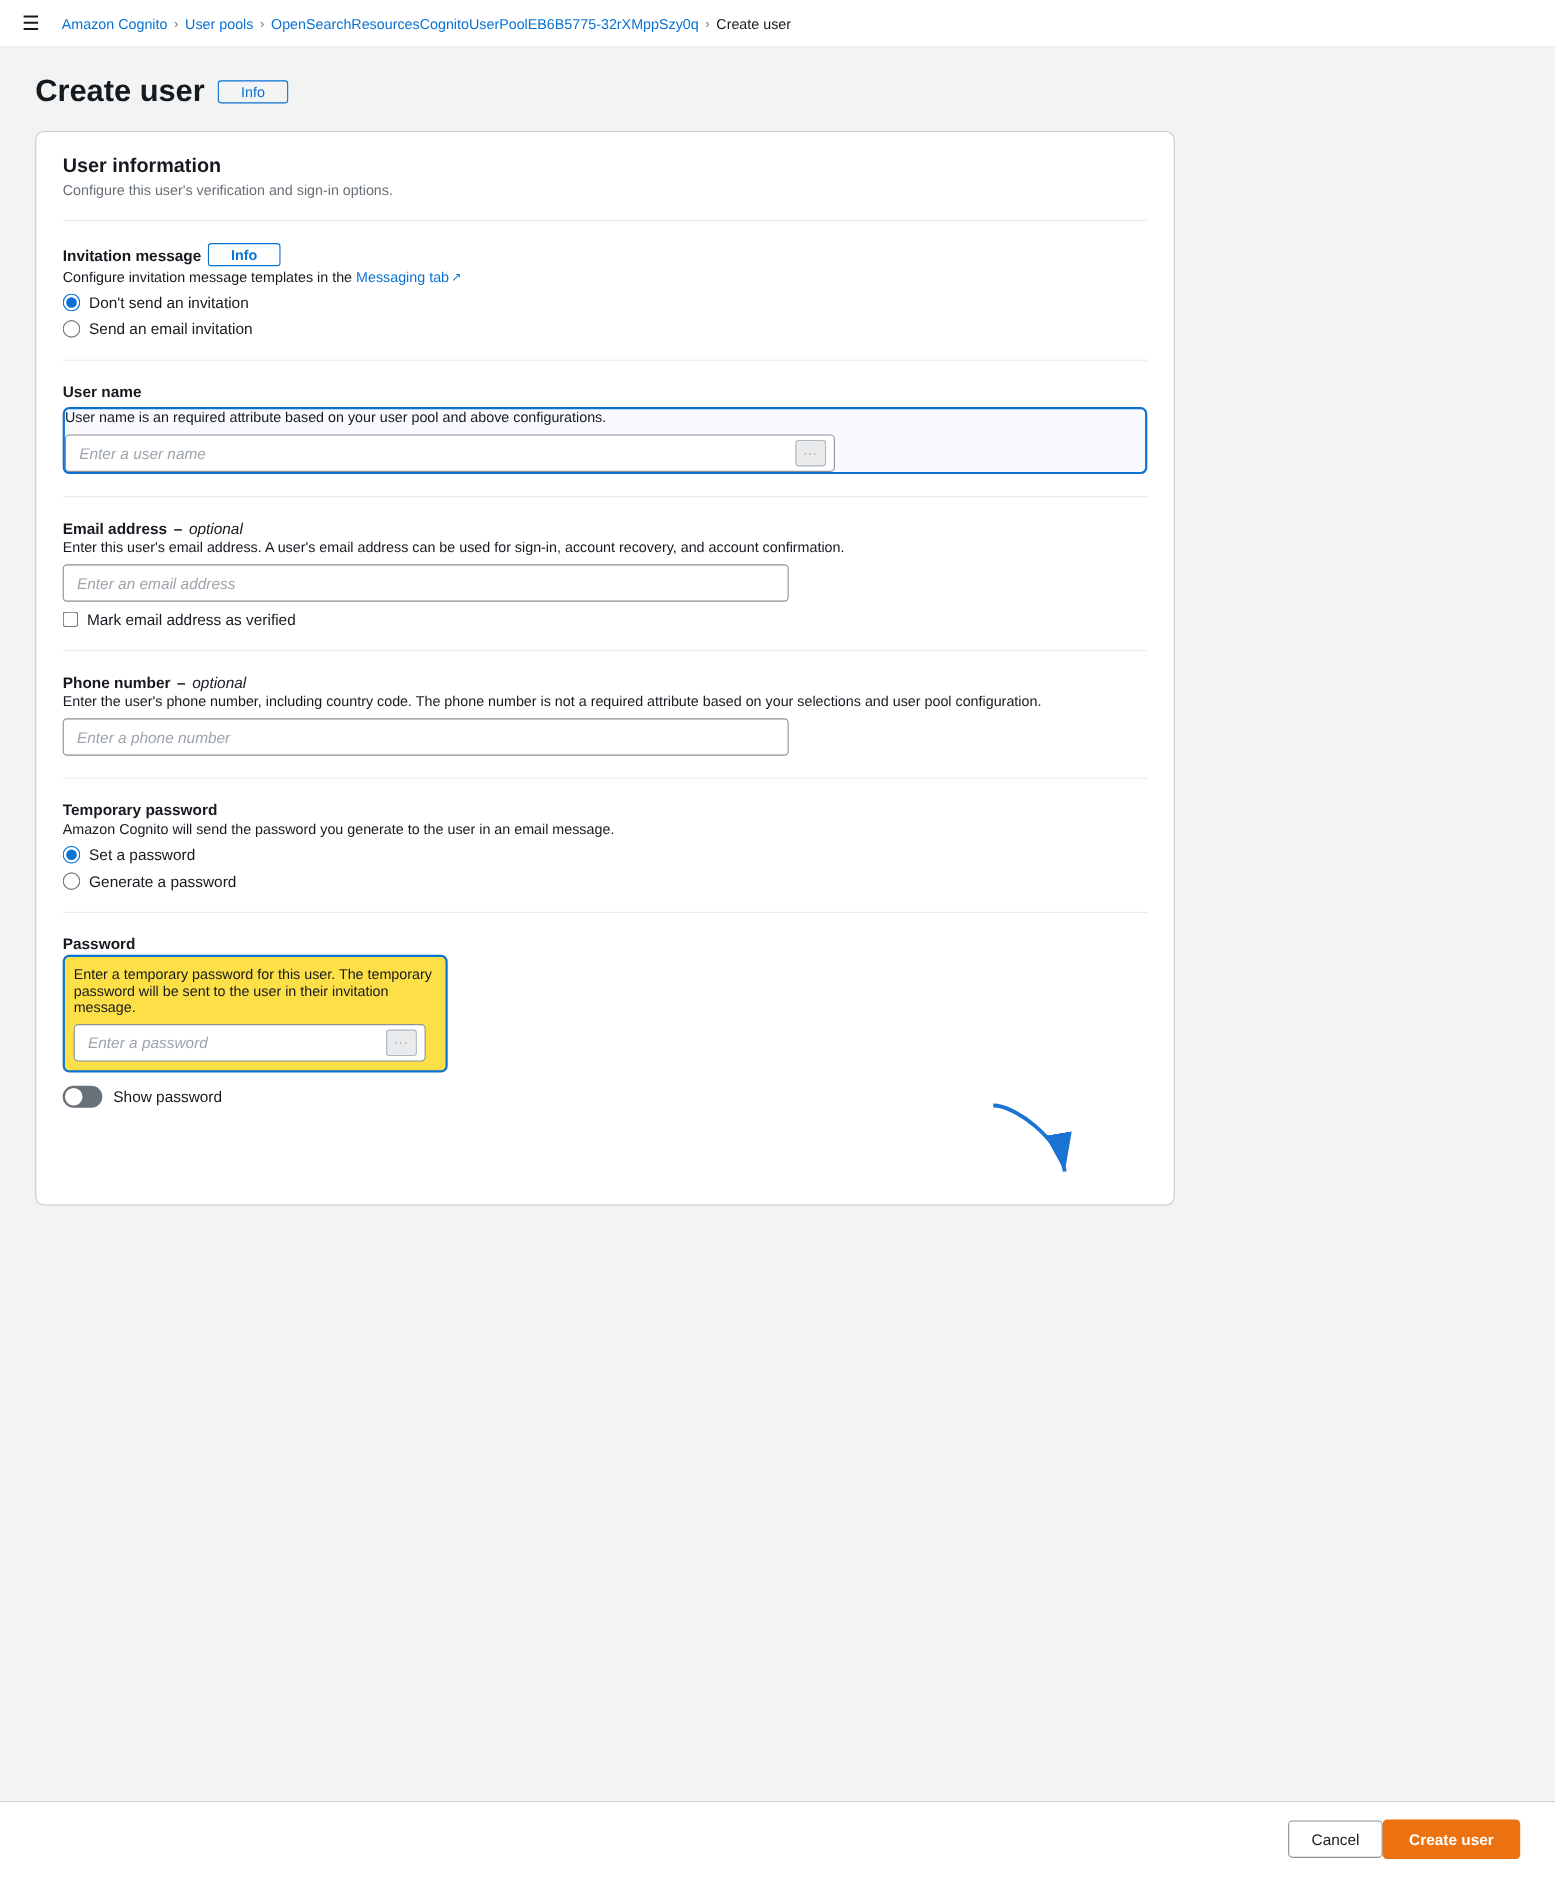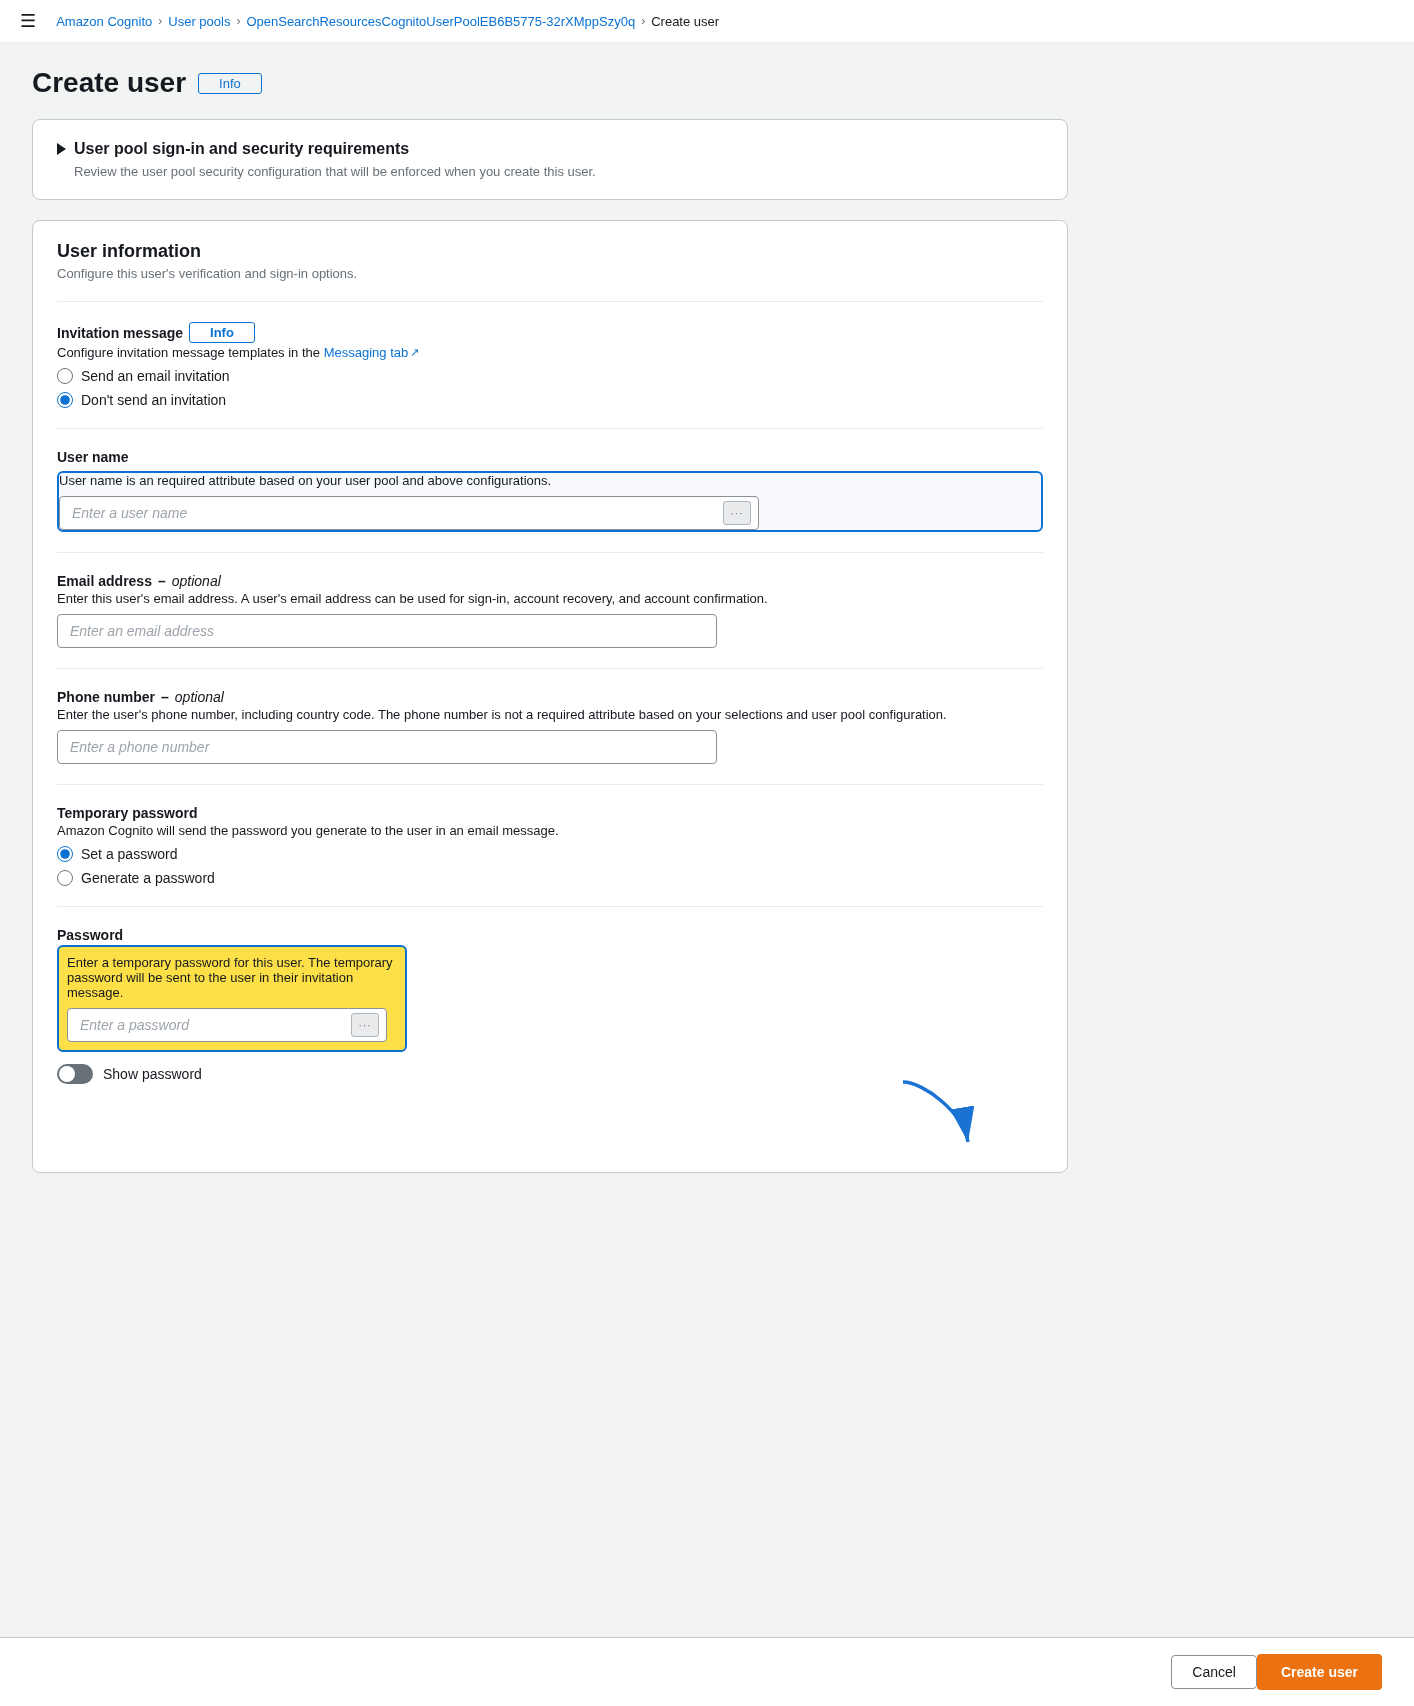--- a/index.html
+++ b/index.html
@@ -307,27 +307,20 @@
   </nav>
 </div>
 
 <div class="main-content">
 
   <div class="page-title-row">
     <h1 class="page-title">Create user</h1>
     <a href="#" class="info-link">Info</a>
   </div>
 
-  <div class="card">
-    <div class="collapsible-header">
-      <span class="triangle"></span>
-      <span class="collapsible-title">User pool sign-in and security requirements</span>
-    </div>
-    <div class="collapsible-subtitle">Review the user pool security configuration that will be enforced when you create this user.</div>
-  </div>
 
   <div class="card">
     <div class="section-title">User information</div>
     <div class="section-subtitle">Configure this user's verification and sign-in options.</div>
 
     <hr class="divider">
 
     <div>
       <div class="field-label">
         <span>Invitation message</span>
@@ -335,26 +328,26 @@
       </div>
       <div class="field-desc">
         <span>Configure invitation message templates in the</span>
         <a href="#" class="messaging-link">
           <span>Messaging tab</span>
           <span class="external-icon">↗</span>
         </a>
       </div>
       <div class="radio-group">
         <label class="radio-item">
+          <input type="radio" name="invitation" checked="" style="">
+          <span class="radio-label">Don't send an invitation</span>
+        </label>
+        <label class="radio-item">
           <input type="radio" name="invitation" style="">
           <span class="radio-label">Send an email invitation</span>
-        </label>
-        <label class="radio-item">
-          <input type="radio" name="invitation" checked="" style="">
-          <span class="radio-label">Don't send an invitation</span>
         </label>
       </div>
     </div>
 
     <hr class="divider">
 
     <div>
       <div class="field-label">User name</div>
       <div class="username-focused-wrapper">
         <div class="field-desc">User name is an required attribute based on your user pool and above configurations.</div>
@@ -369,20 +362,24 @@
 
     <div>
       <div class="field-label">
         <span>Email address</span>
         – <em>optional</em>
       </div>
       <div class="field-desc">Enter this user's email address. A user's email address can be used for sign-in, account recovery, and account confirmation.</div>
       <div class="input-wrapper col-email">
         <input type="email" placeholder="Enter an email address" style="">
       </div>
+      <label class="checkbox-item">
+        <input type="checkbox" style="">
+        <span class="checkbox-label">Mark email address as verified</span>
+      </label>
     </div>
 
     <hr class="divider">
 
     <div>
       <div class="field-label">
         <span>Phone number</span>
         – <em>optional</em>
       </div>
       <div class="field-desc">Enter the user's phone number, including country code. The phone number is not a required attribute based on your selections and user pool configuration.</div>

